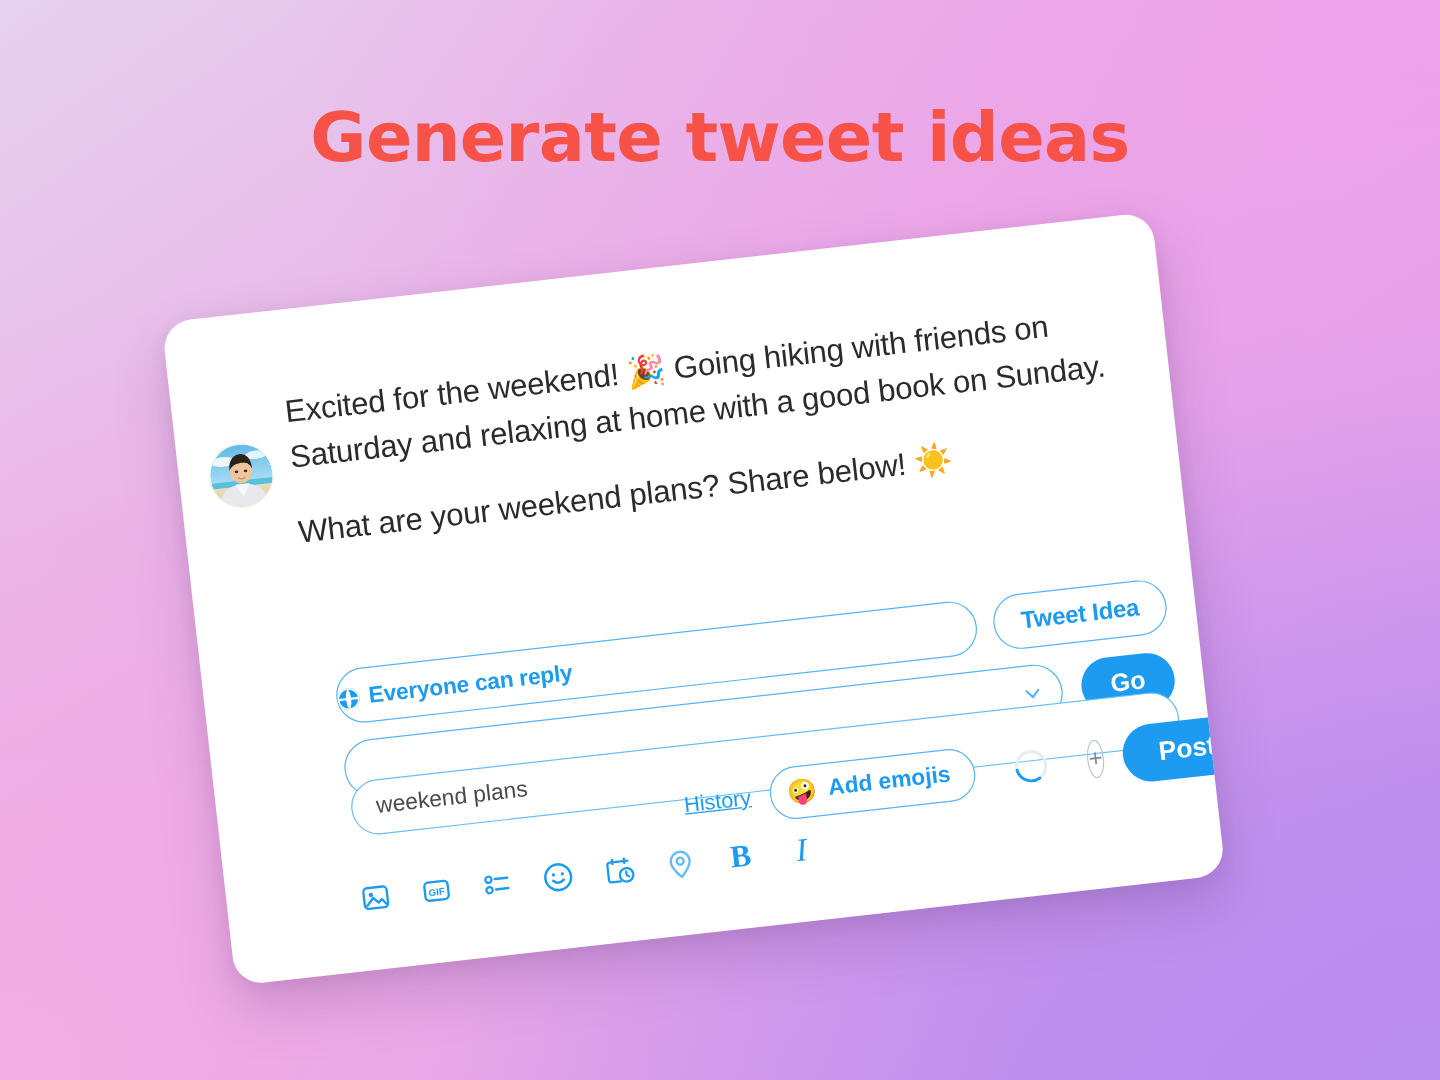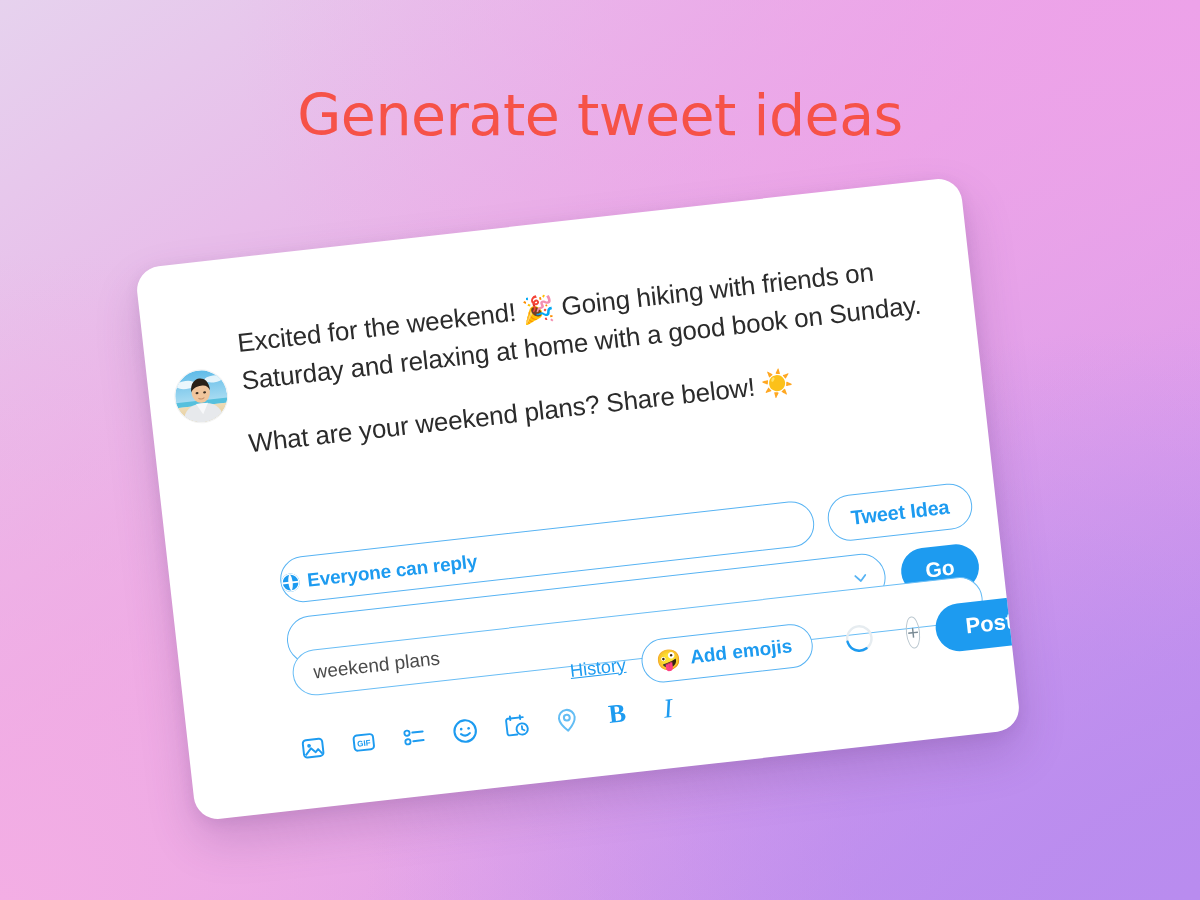--- a/index.html
+++ b/index.html
@@ -23,21 +23,21 @@
   }
 
   
   .page-title {
     position: absolute;
     top: 82px;
     left: 0;
     width: 1200px;
     text-align: center;
     font-family: "DejaVu Sans", sans-serif;
-    font-weight: normal;
+    font-weight: bold;
     font-size: 57px;
     letter-spacing: -0.5px;
     color: #f65248;
     white-space: nowrap;
   }
 
   
   .card-wrap {
     position: absolute;
     left: 163px;

